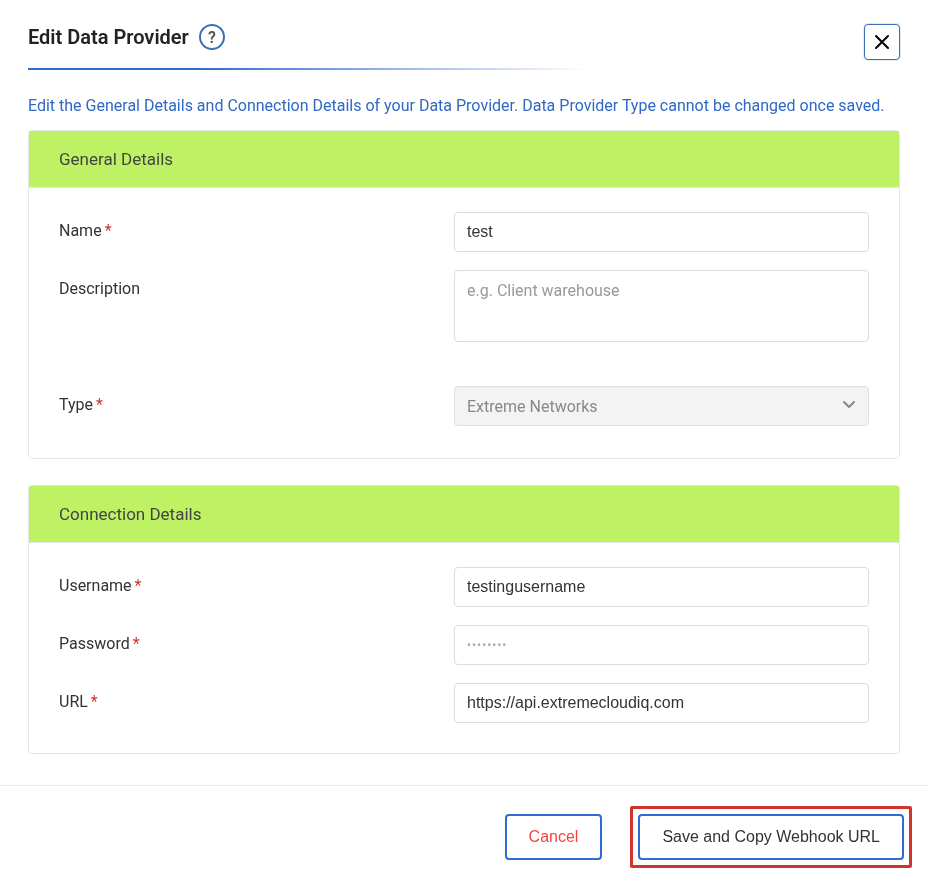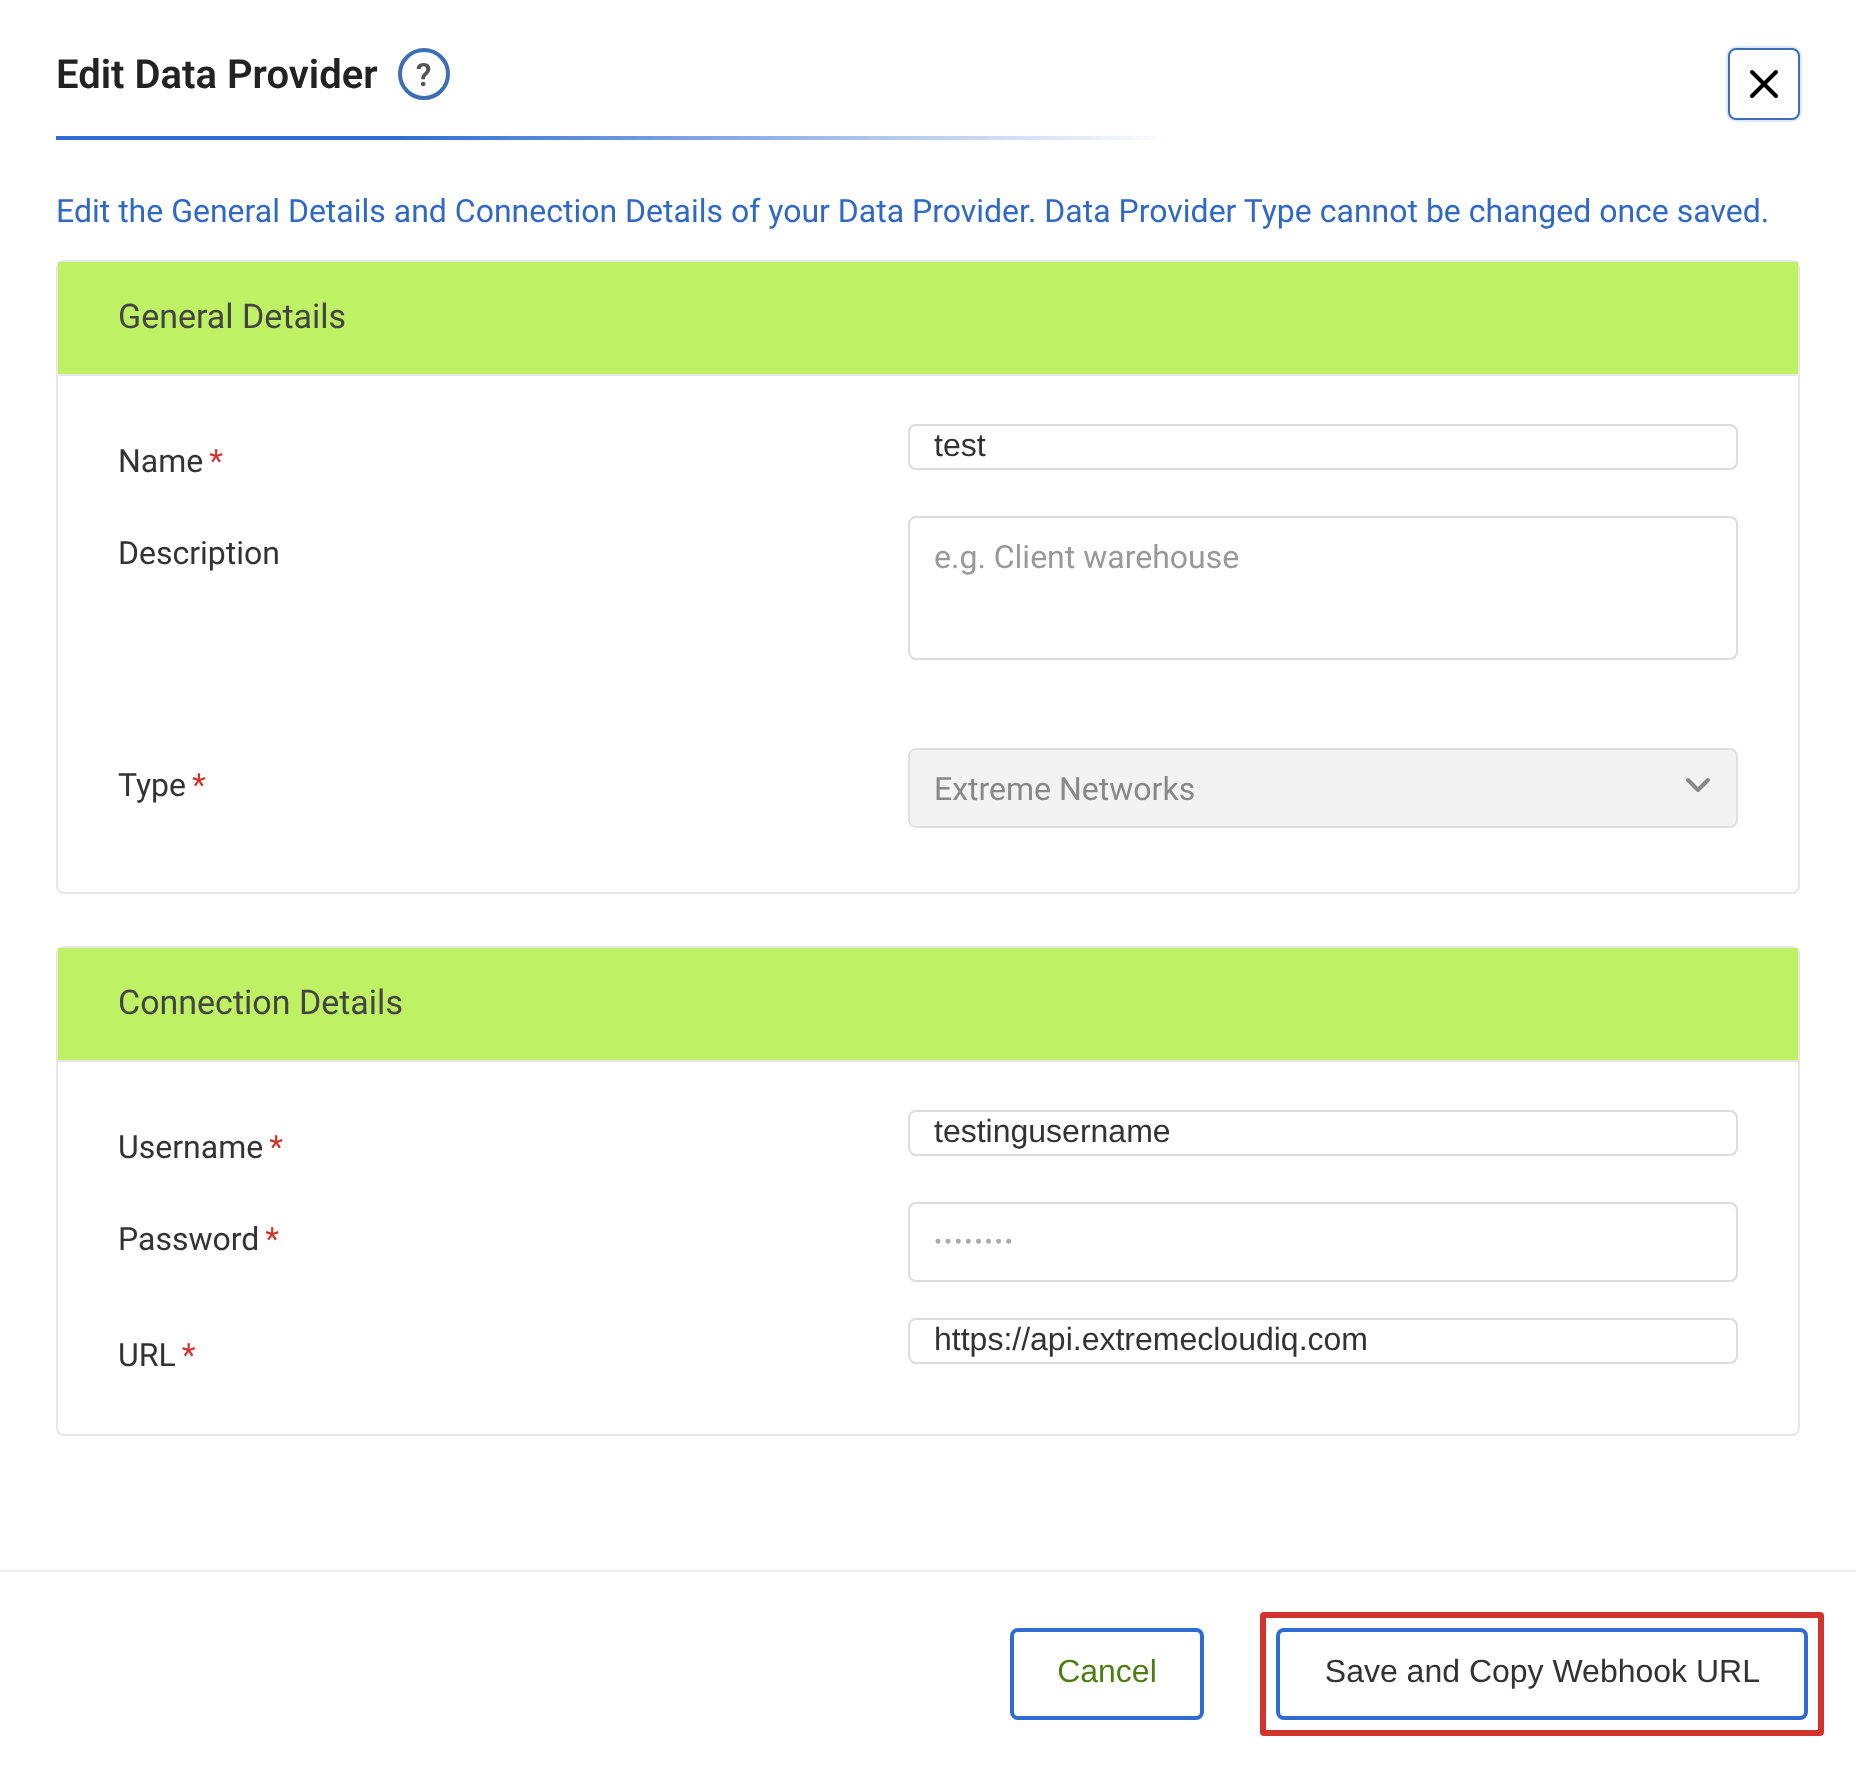--- a/index.html
+++ b/index.html
@@ -109,21 +109,21 @@
     }
     .required {
       color: #d0342c;
       margin-left: 3px;
     }
     .form-control {
       flex: 1;
     }
     .text-input {
       width: 100%;
-      height: 23px;
+      height: 40px;
       border: 1px solid #dcdcdc;
       border-radius: 4px;
       padding: 8px 12px;
       font-size: 16px;
       color: #333;
       background: #fff;
     }
     .text-input::placeholder {
       color: #999;
     }
@@ -204,21 +204,21 @@
       font-weight: 500;
       cursor: pointer;
       display: flex;
       align-items: center;
       justify-content: center;
       padding: 0 22px;
     }
     .btn-cancel {
       border: 2px solid #2f6bd0;
       background: #fff;
-      color: #4d7c0f;
+      color: #ef4444;
     }
     .btn-save-wrap {
       border: 3px solid #d0342c;
       padding: 5px;
       border-radius: 2px;
     }
     .btn-save {
       border: 2px solid #2f6bd0;
       background: #fff;
       color: #333;

